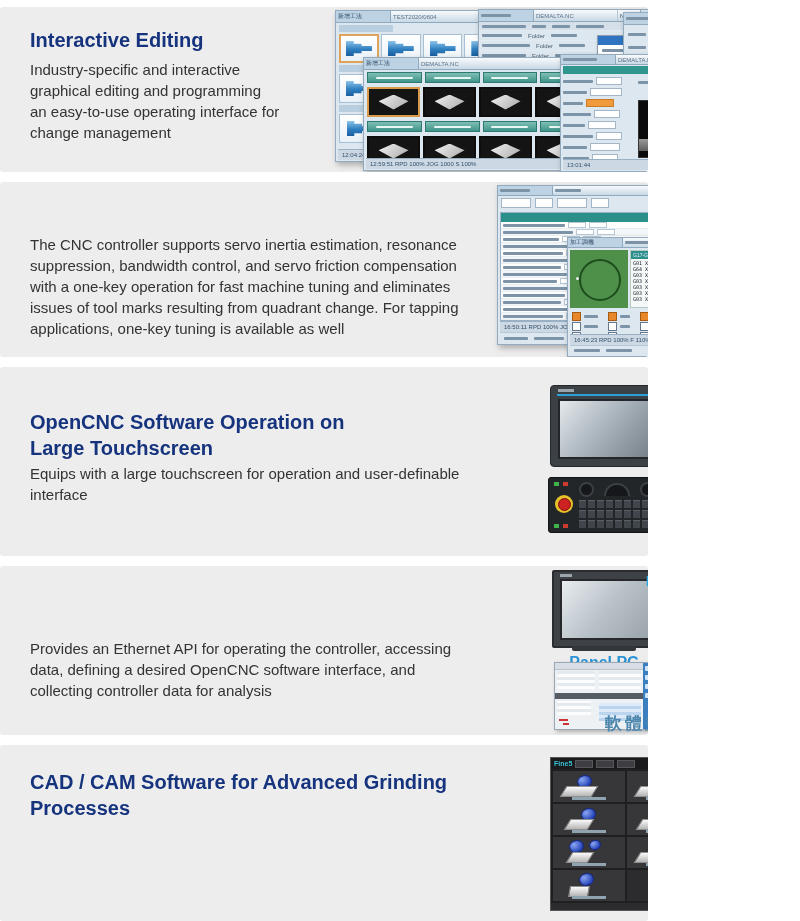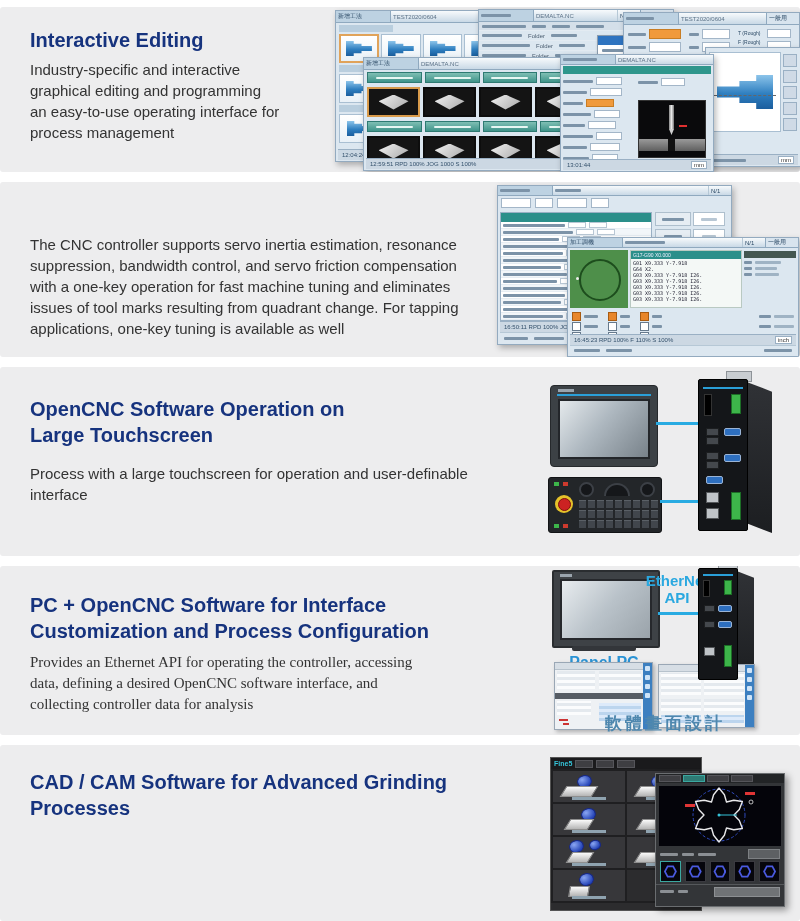--- a/index.html
+++ b/index.html
@@ -1,17 +1,17 @@
 <!DOCTYPE html>
 <html><head>
 <meta charset="utf-8">
 <style>
   html,body{margin:0;padding:0;background:#fff;}
   body{width:800px;font-family:"Liberation Sans",sans-serif;-webkit-font-smoothing:antialiased;}
-  .page{width:800px;padding-top:7px;}
+  .page{width:648px;padding-top:7px;}
   .card{position:relative;background:#ededee;border-radius:3px;margin:0 0 10px 0;overflow:hidden;}
   .card.last{margin-bottom:16px;}
   .c1{height:165px}.c2{height:175px}.c3{height:189px}.c4{height:169px}.c5{height:176px}
   .pre{white-space:pre-line;}
   h2.title{position:absolute;left:30px;margin:0;font-size:20px;line-height:26px;font-weight:bold;color:#16337e;white-space:pre-line;}
   .body-text{position:absolute;left:30px;margin:0;font-size:15px;line-height:21px;color:#333;white-space:pre-line;}
   
   .swin{position:absolute;background:#dce7f0;border:1px solid #93aabf;box-shadow:2px 3px 6px rgba(0,0,0,.28);}
   .tb{display:flex;align-items:stretch;height:11px;background:linear-gradient(#f7fafc,#c9d9e6);border-bottom:1px solid #8fa9bf;font-size:6px;color:#2c4a66;}
   .tb>div{display:flex;align-items:center;padding:0 2px;overflow:hidden;white-space:nowrap;}
@@ -160,21 +160,21 @@
 </head>
 <body>
 
 <div class="page">
 
   <section class="card c1">
     <h2 class="title" style="top:20px;">Interactive Editing</h2>
     <p class="body-text" style="top:52px;">Industry-specific and interactive
 graphical editing and programming
 an easy-to-use operating interface for
-process management</p>
+change management</p>
 
     <div class="illus1">
 
       <div class="swin w1">
         <div class="tb">
           <div class="tb-tab">新增工法</div>
           <div class="tb-mid">TEST2020/0604</div>
           <div class="tb-n">1/1</div>
           <div class="tb-r">一般用</div>
         </div>
@@ -768,23 +768,23 @@
       </div>
       <div class="sb" style="height:9px;background:#dce7f0;border-top:1px solid #b6c8d6">
         <i class="bar" style="width:26px"></i>
         <i class="bar" style="width:26px"></i>
         <i class="bar" style="width:28px;margin-left:auto"></i>
       </div>
     </div>
   </section>
 
   <section class="card c3">
-    <h2 class="title" style="top:29px;">OpenCNC Software Operation on
+    <h2 class="title" style="top:42px;">OpenCNC Software Operation on
 Large Touchscreen</h2>
-    <p class="body-text" style="top:96px;">Process with a large touchscreen for operation and user-definable
+    <p class="body-text" style="top:96px;">Equips with a large touchscreen for operation and user-definable
 interface</p>
 
     <div class="hmi">
       <i class="hmi-logo"></i>
       <i class="hmi-line"></i>
       <i class="hmi-scr"></i>
     </div>
 
     <div class="kpd">
       <i class="led g" style="left:5px;top:4px"></i>
@@ -848,23 +848,21 @@
         <i class="port p-vga" style="right:6px;top:74px;width:15px;height:6px;"></i>
         <i class="port p-vga" style="left:7px;top:96px;width:15px;height:6px;"></i>
         <i class="port p-eth" style="left:7px;top:112px;width:11px;height:9px;"></i>
         <i class="port p-eth" style="left:7px;top:128px;width:11px;height:9px;"></i>
         <i class="port p-green" style="right:6px;top:112px;width:8px;height:26px;"></i>
       </div>
     </div>
   </section>
 
   <section class="card c4">
-    <h2 class="title" style="top:26px;">PC + OpenCNC Software for Interface
-Customization and Process Configuration</h2>
-    <p class="body-text" style="top:86px;font-family:Liberation Serif, serif;">Provides an Ethernet API for operating the controller, accessing
+    <p class="body-text" style="top:72px;">Provides an Ethernet API for operating the controller, accessing
 data, defining a desired OpenCNC software interface, and
 collecting controller data for analysis</p>
 
     <div class="pc">
       <i class="pc-logo"></i>
       <i class="pc-scr"></i>
     </div>
     <i class="pc-base"></i>
     <div class="lbl-pc">Panel PC</div>
 

